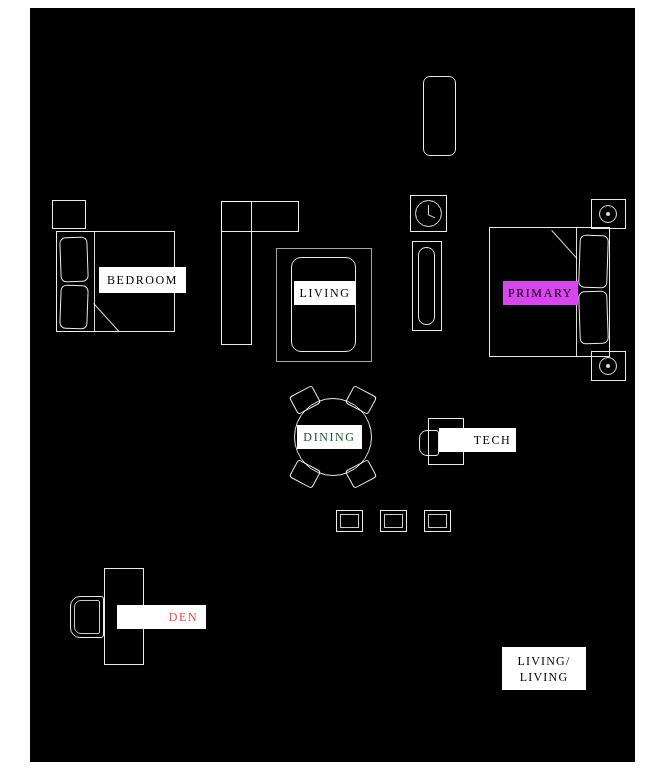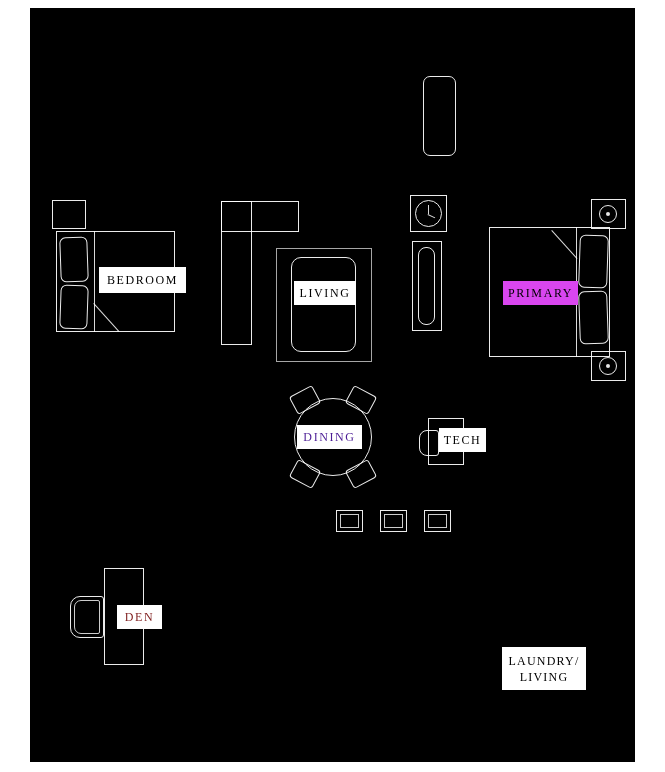--- a/index.html
+++ b/index.html
@@ -132,48 +132,48 @@
   <div class="lbl" style="left: 503px; top: 281px; width: 75px; height: 24px; background: #d946ef; color: rgb(0, 0, 0);">
     <span>PRIMARY</span>
   </div>
 
   <div class="f round" style="left:294px; top:398px; width:78px; height:78px;"></div>
   <div class="f" style="left:292px; top:390px; width:26px; height:20px; border-radius:3px; transform:rotate(-28deg);"></div>
   <div class="f" style="left:348px; top:390px; width:26px; height:20px; border-radius:3px; transform:rotate(28deg);"></div>
   <div class="f" style="left:292px; top:464px; width:26px; height:20px; border-radius:3px; transform:rotate(28deg);"></div>
   <div class="f" style="left:348px; top:464px; width:26px; height:20px; border-radius:3px; transform:rotate(-28deg);"></div>
 
-  <div class="lbl" style="left: 297px; top: 425px; width: 65px; height: 24px; background: rgb(255, 255, 255); color: #4c1d95;">
+  <div class="lbl" style="left: 297px; top: 425px; width: 65px; height: 24px; background: rgb(255, 255, 255); color: #14532d;">
     <span>DINING</span>
   </div>
 
   <div class="f" style="left:428px; top:418px; width:36px; height:47px;"></div>
   <div class="f" style="left:419px; top:430px; width:20px; height:26px; border-radius:8px 3px 3px 8px;"></div>
 
-  <div class="lbl" style="left: 439px; top: 428px; width: 47px; height: 24px; background: rgb(255, 255, 255); color: rgb(0, 0, 0);">
+  <div class="lbl" style="left: 439px; top: 428px; width: 47px; height: 24px; background: rgb(255, 255, 255); color: rgb(0, 0, 0); padding-left: 30px;">
     <span>TECH</span>
   </div>
 
   <div class="f" style="left:336px; top:510px; width:27px; height:22px;">
     <div class="inner-inset"></div>
   </div>
   <div class="f" style="left:380px; top:510px; width:27px; height:22px;">
     <div class="inner-inset"></div>
   </div>
   <div class="f" style="left:424px; top:510px; width:27px; height:22px;">
     <div class="inner-inset"></div>
   </div>
 
   <div class="f" style="left:104px; top:568px; width:40px; height:97px;"></div>
   <div class="f" style="left:70px; top:596px; width:34px; height:42px; border-radius:10px 3px 3px 10px;">
     <div class="inner-inset" style="border-radius:7px 2px 2px 7px;"></div>
   </div>
 
-  <div class="lbl" style="left: 117px; top: 605px; width: 45px; height: 24px; background: rgb(255, 255, 255); color: #7f1d1d;">
+  <div class="lbl" style="left: 117px; top: 605px; width: 45px; height: 24px; background: rgb(255, 255, 255); color: #ef4444; padding-left: 44px;">
     <span>DEN</span>
   </div>
 
   <div class="lbl two-line" style="left: 502px; top: 647px; width: 84px; height: 43px; background: rgb(255, 255, 255); color: rgb(0, 0, 0);">
-    <span>LAUNDRY/</span>
+    <span>LIVING/</span>
     <span>LIVING</span>
   </div>
 
 </div>
 
 </body></html>

